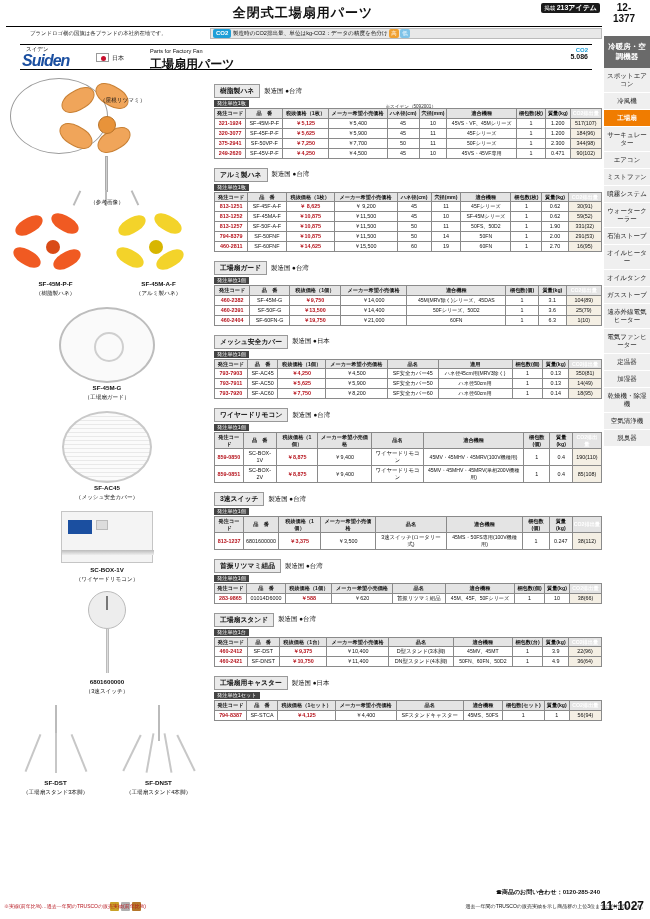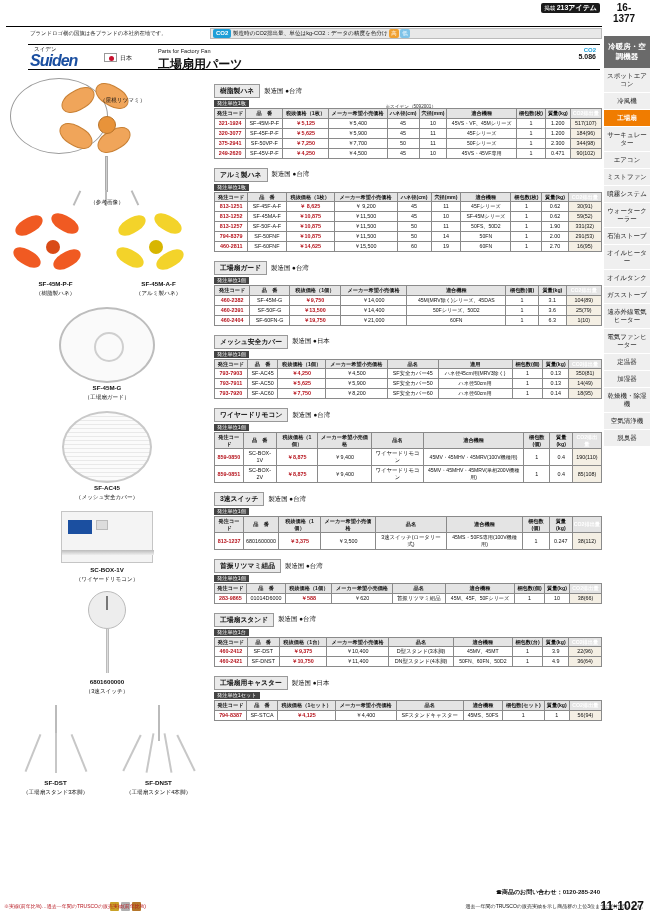--- a/index.html
+++ b/index.html
@@ -45,21 +45,21 @@
     padding:0 3px; border-radius:2px; font-size:6px;
   }
   .co2chip { display:inline-block; background:#f0a030; color:#fff; padding:0 2px; border-radius:2px; font-size:5.4px;}
 
   .brandnote {
     position:absolute; left:30px; top:30px; font-size:5.4px; color:#222;
   }
 
   
   .makerband {
-    position:absolute; left:28px; top:44px; width:572px; height:26px;
+    position:absolute; left:20px; top:44px; width:572px; height:26px;
     border-top:1px solid #000; border-bottom:1px solid #000;
   }
   .maker-kana { position:absolute; left:6px; top:1px; font-size:5.5px; }
   .maker-logo { position:absolute; left:2px; top:7px; font-size:16px; font-weight:bold; font-style:italic; color:#1b4fa0; letter-spacing:-1px;}
   .maker-flag { position:absolute; left:76px; top:8px; width:13px; height:9px; border:1px solid #999; background:#fff; }
   .maker-flag:after { content:""; position:absolute; left:4px; top:2px; width:5px; height:5px; border-radius:50%; background:#c8102e; }
   .maker-country { position:absolute; left:92px; top:9px; font-size:6px; }
   .maker-sub { position:absolute; left:130px; top:3px; font-size:5.6px; }
   .maker-main { position:absolute; left:130px; top:11px; font-size:12px; font-weight:bold; }
   .maker-co2 { position:absolute; right:4px; top:2px; text-align:right; }
@@ -151,26 +151,27 @@
   .footnum { position:absolute; right:6px; bottom:6px; font-size:12px; font-weight:bold;}
   .contact { position:absolute; right:50px; bottom:22px; font-size:6px; font-weight:bold;}
   .tinytop { position:absolute; right:214px; top:104px; font-size:4.6px; color:#333;}
   .badgerow { position:absolute; left:110px; bottom:8px; display:flex; gap:2px; }
   .badgerow span { width:9px; height:9px; display:inline-block; border-radius:1px; }
 </style>
 </head>
 <body>
 
 <div class="page-header">
+  <div class="page-title">全閉式工場扇用パーツ</div>
   <div class="itemcount">
     <span>掲載</span>
     <span class="b">213アイテム</span>
   </div>
   <div class="pagebox">
-    <div class="pg1">16-</div>
+    <div class="pg1">12-</div>
     <div class="pg2">1377</div>
   </div>
   <div class="hdr-rule"></div>
 </div>
 
 <div class="brandnote">ブランドロゴ横の国旗は各ブランドの本社所在地です。</div>
 
 <div class="co2bar">
   <span class="co2tag">CO2</span>
   <span>製造時のCO2排出量、単位はkg-CO2：データの精度を色分け</span>

